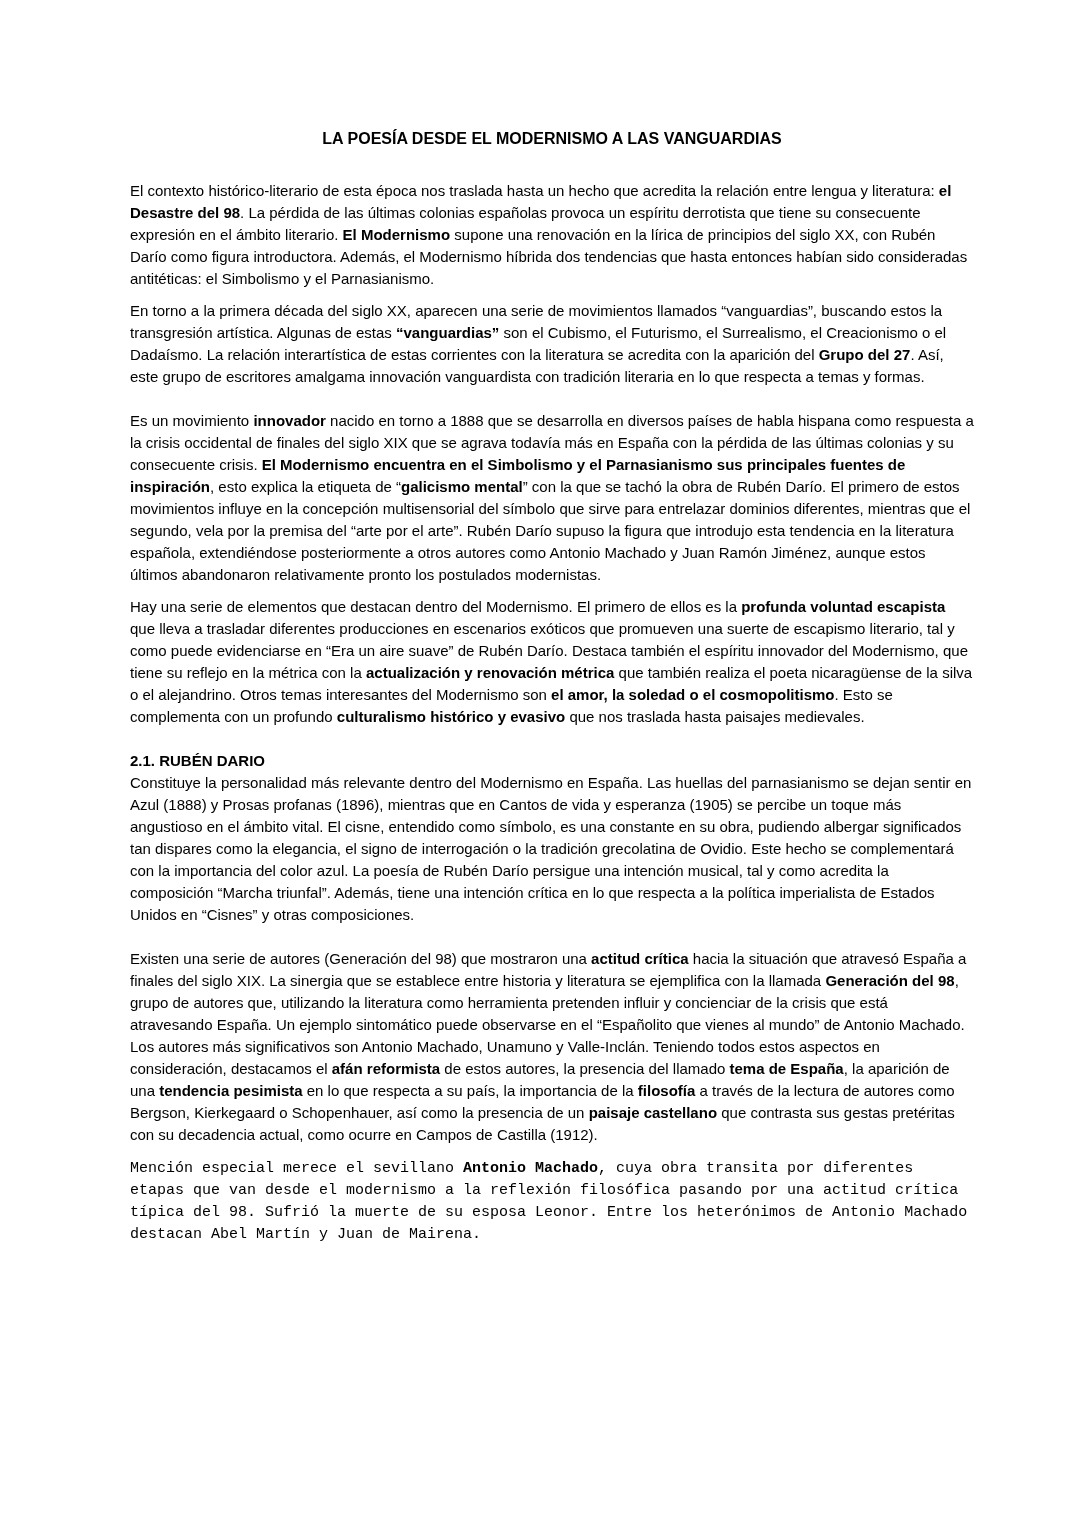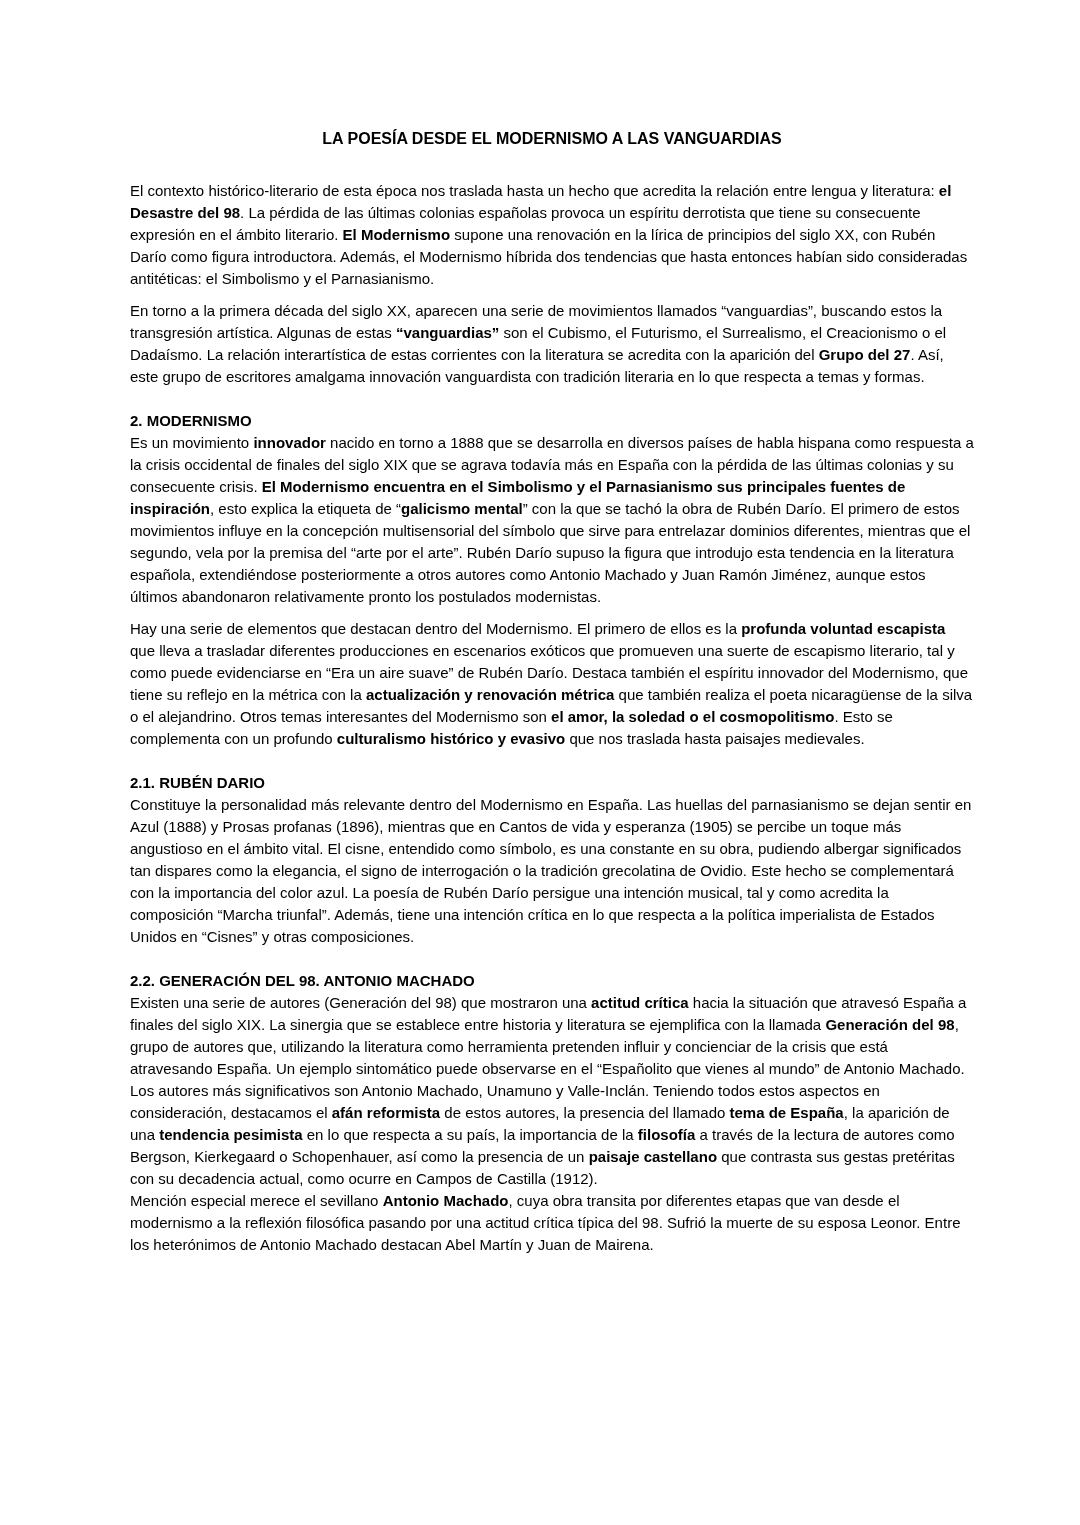--- a/index.html
+++ b/index.html
@@ -34,46 +34,45 @@
     font-weight: bold;
     margin: 0;
   }
   .para {
     margin: 0;
   }
   .para + .para {
     margin-top: 10px;
   }
   .para.tight {
-    margin-top: 0;
+    margin-top: 12px;
+    font-family: Liberation Mono, monospace;
   }
   b { font-weight: bold; }
 </style>
 </head>
 <body>
 
 <div class="page">
 
   <h1 class="doc-title">LA POESÍA DESDE EL MODERNISMO A LAS VANGUARDIAS</h1>
 
   <div class="section">
     <p class="para">El contexto histórico-literario de esta época nos traslada hasta un hecho que acredita la relación entre lengua y literatura: <b>el Desastre del 98</b>. La pérdida de las últimas colonias españolas provoca un espíritu derrotista que tiene su consecuente expresión en el ámbito literario. <b>El Modernismo</b> supone una renovación en la lírica de principios del siglo XX, con Rubén Darío como figura introductora. Además, el Modernismo híbrida dos tendencias que hasta entonces habían sido consideradas antitéticas: el Simbolismo y el Parnasianismo.</p>
     <p class="para">En torno a la primera década del siglo XX, aparecen una serie de movimientos llamados “vanguardias”, buscando estos la transgresión artística. Algunas de estas <b>“vanguardias”</b> son el Cubismo, el Futurismo, el Surrealismo, el Creacionismo o el Dadaísmo. La relación interartística de estas corrientes con la literatura se acredita con la aparición del <b>Grupo del 27</b>. Así, este grupo de escritores amalgama innovación vanguardista con tradición literaria en lo que respecta a temas y formas.</p>
   </div>
 
   <div class="section">
-    <p class="section-heading"><b>2. MODERNISMO</b></p>
     <p class="para">Es un movimiento <b>innovador</b> nacido en torno a 1888 que se desarrolla en diversos países de habla hispana como respuesta a la crisis occidental de finales del siglo XIX que se agrava todavía más en España con la pérdida de las últimas colonias y su consecuente crisis. <b>El Modernismo encuentra en el Simbolismo y el Parnasianismo sus principales fuentes de inspiración</b>, esto explica la etiqueta de “<b>galicismo mental</b>” con la que se tachó la obra de Rubén Darío. El primero de estos movimientos influye en la concepción multisensorial del símbolo que sirve para entrelazar dominios diferentes, mientras que el segundo, vela por la premisa del “arte por el arte”. Rubén Darío supuso la figura que introdujo esta tendencia en la literatura española, extendiéndose posteriormente a otros autores como Antonio Machado y Juan Ramón Jiménez, aunque estos últimos abandonaron relativamente pronto los postulados modernistas.</p>
     <p class="para">Hay una serie de elementos que destacan dentro del Modernismo. El primero de ellos es la <b>profunda voluntad escapista</b> que lleva a trasladar diferentes producciones en escenarios exóticos que promueven una suerte de escapismo literario, tal y como puede evidenciarse en “Era un aire suave” de Rubén Darío. Destaca también el espíritu innovador del Modernismo, que tiene su reflejo en la métrica con la <b>actualización y renovación métrica</b> que también realiza el poeta nicaragüense de la silva o el alejandrino. Otros temas interesantes del Modernismo son <b>el amor, la soledad o el cosmopolitismo</b>. Esto se complementa con un profundo <b>culturalismo histórico y evasivo</b> que nos traslada hasta paisajes medievales.</p>
   </div>
 
   <div class="section">
     <p class="section-heading"><b>2.1. RUBÉN DARIO</b></p>
     <p class="para">Constituye la personalidad más relevante dentro del Modernismo en España. Las huellas del parnasianismo se dejan sentir en Azul (1888) y Prosas profanas (1896), mientras que en Cantos de vida y esperanza (1905) se percibe un toque más angustioso en el ámbito vital. El cisne, entendido como símbolo, es una constante en su obra, pudiendo albergar significados tan dispares como la elegancia, el signo de interrogación o la tradición grecolatina de Ovidio. Este hecho se complementará con la importancia del color azul. La poesía de Rubén Darío persigue una intención musical, tal y como acredita la composición “Marcha triunfal”. Además, tiene una intención crítica en lo que respecta a la política imperialista de Estados Unidos en “Cisnes” y otras composiciones.</p>
   </div>
 
   <div class="section">
-    <p class="section-heading"><b>2.2. GENERACIÓN DEL 98. ANTONIO MACHADO</b></p>
     <p class="para">Existen una serie de autores (Generación del 98) que mostraron una <b>actitud crítica</b> hacia la situación que atravesó España a finales del siglo XIX. La sinergia que se establece entre historia y literatura se ejemplifica con la llamada <b>Generación del 98</b>, grupo de autores que, utilizando la literatura como herramienta pretenden influir y concienciar de la crisis que está atravesando España. Un ejemplo sintomático puede observarse en el “Españolito que vienes al mundo” de Antonio Machado. Los autores más significativos son Antonio Machado, Unamuno y Valle-Inclán. Teniendo todos estos aspectos en consideración, destacamos el <b>afán reformista</b> de estos autores, la presencia del llamado <b>tema de España</b>, la aparición de una <b>tendencia pesimista</b> en lo que respecta a su país, la importancia de la <b>filosofía</b> a través de la lectura de autores como Bergson, Kierkegaard o Schopenhauer, así como la presencia de un <b>paisaje castellano</b> que contrasta sus gestas pretéritas con su decadencia actual, como ocurre en Campos de Castilla (1912).</p>
     <p class="para tight">Mención especial merece el sevillano <b>Antonio Machado</b>, cuya obra transita por diferentes etapas que van desde el modernismo a la reflexión filosófica pasando por una actitud crítica típica del 98. Sufrió la muerte de su esposa Leonor. Entre los heterónimos de Antonio Machado destacan Abel Martín y Juan de Mairena.</p>
   </div>
 
 </div>
 
 </body></html>

